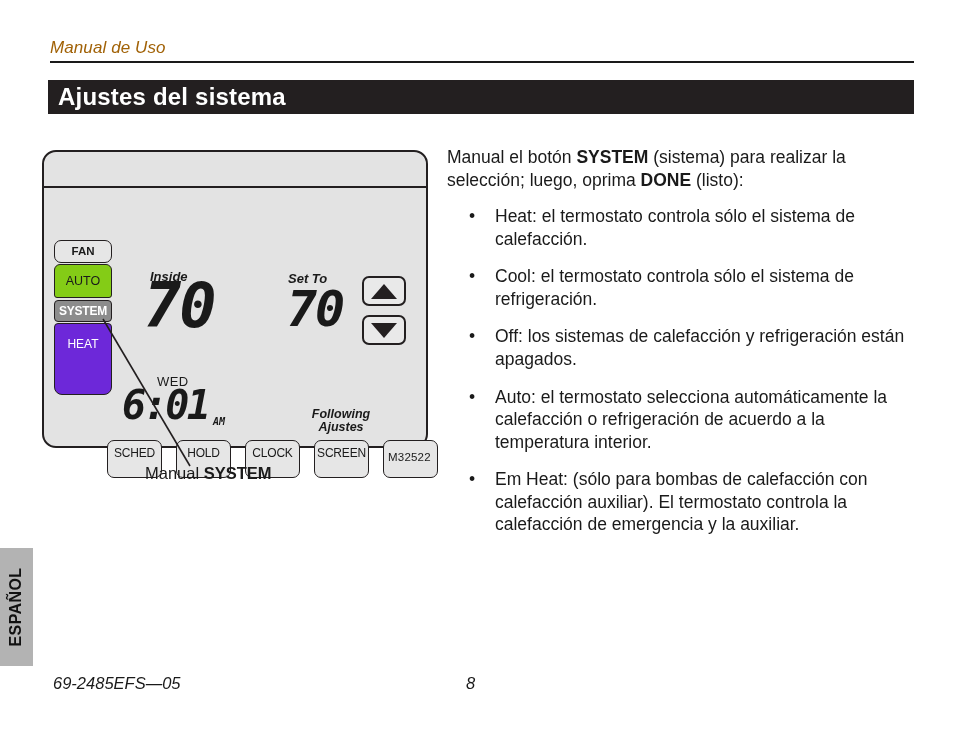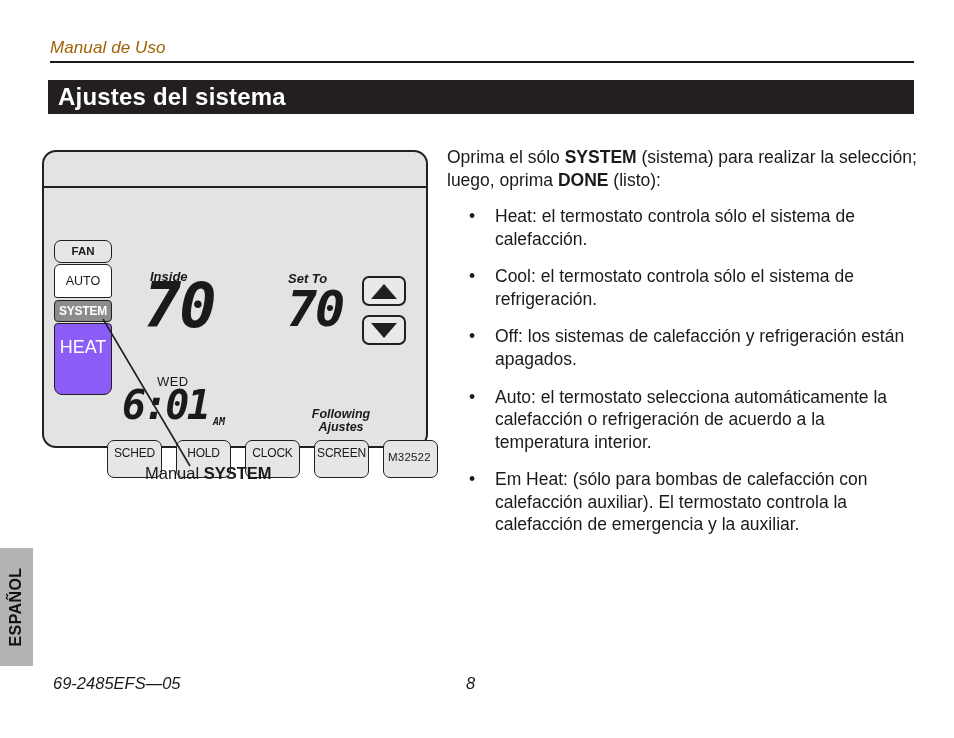--- a/index.html
+++ b/index.html
@@ -121,43 +121,43 @@
     justify-content: center;
     background: #e6e6e6;
   }
   #btn-auto {
     height: 34px;
     margin-top: 1px;
     border-radius: 6px 6px 3px 3px;
     display: flex;
     align-items: center;
     justify-content: center;
-    background: #ffffff;
+    background: #84cc16;
     font-size: 12.5px;
   }
   #btn-system {
     height: 22px;
     margin-top: 2px;
     border-radius: 4px;
     background: #8c8c8c;
     color: #ffffff;
     font-weight: bold;
     font-size: 12px;
     display: flex;
     align-items: center;
     justify-content: center;
     letter-spacing: -.2px;
   }
   #btn-heat {
     height: 72px;
     margin-top: 1px;
     border-radius: 4px 4px 8px 8px;
-    background: #8b5cf6;
+    background: #6d28d9;
     color: #ffffff;
-    font-size: 18px;
+    font-size: 12px;
     display: flex;
     align-items: flex-start;
     justify-content: center;
     padding-top: 14px;
   }
 
   
   .lcd-label {
     position: absolute;
     font-style: italic;
@@ -449,21 +449,21 @@
   </svg>
 
 </div>
 
 <div id="fig-caption">
   <span>Manual </span><b>SYSTEM</b>
 </div>
 <div id="fig-code">M32522</div>
 
 <div id="body-col">
-  <p id="intro-para"><span>Oprima el sólo </span><b>SYSTEM</b><span> (sistema) para realizar la selección; luego, oprima </span><b>DONE</b><span> (listo):</span></p>
+  <p id="intro-para"><span>Manual el botón </span><b>SYSTEM</b><span> (sistema) para realizar la selección; luego, oprima </span><b>DONE</b><span> (listo):</span></p>
 
   <ul id="bullet-list">
     <li><span class="bullet-dot">•</span><span class="term">Heat:</span><span> el termostato controla sólo el sistema de calefacción.</span></li>
     <li><span class="bullet-dot">•</span><span class="term">Cool:</span><span> el termostato controla sólo el sistema de refrigeración.</span></li>
     <li><span class="bullet-dot">•</span><span class="term">Off:</span><span> los sistemas de calefacción y refrigeración están apagados.</span></li>
     <li><span class="bullet-dot">•</span><span class="term">Auto:</span><span> el termostato selecciona automáticamente la calefacción o refrigeración de acuerdo a la temperatura interior.</span></li>
     <li><span class="bullet-dot">•</span><span class="term">Em Heat:</span><span> (sólo para bombas de calefacción con calefacción auxiliar). El termostato controla la calefacción de emergencia y la auxiliar.</span></li>
   </ul>
 </div>
 

